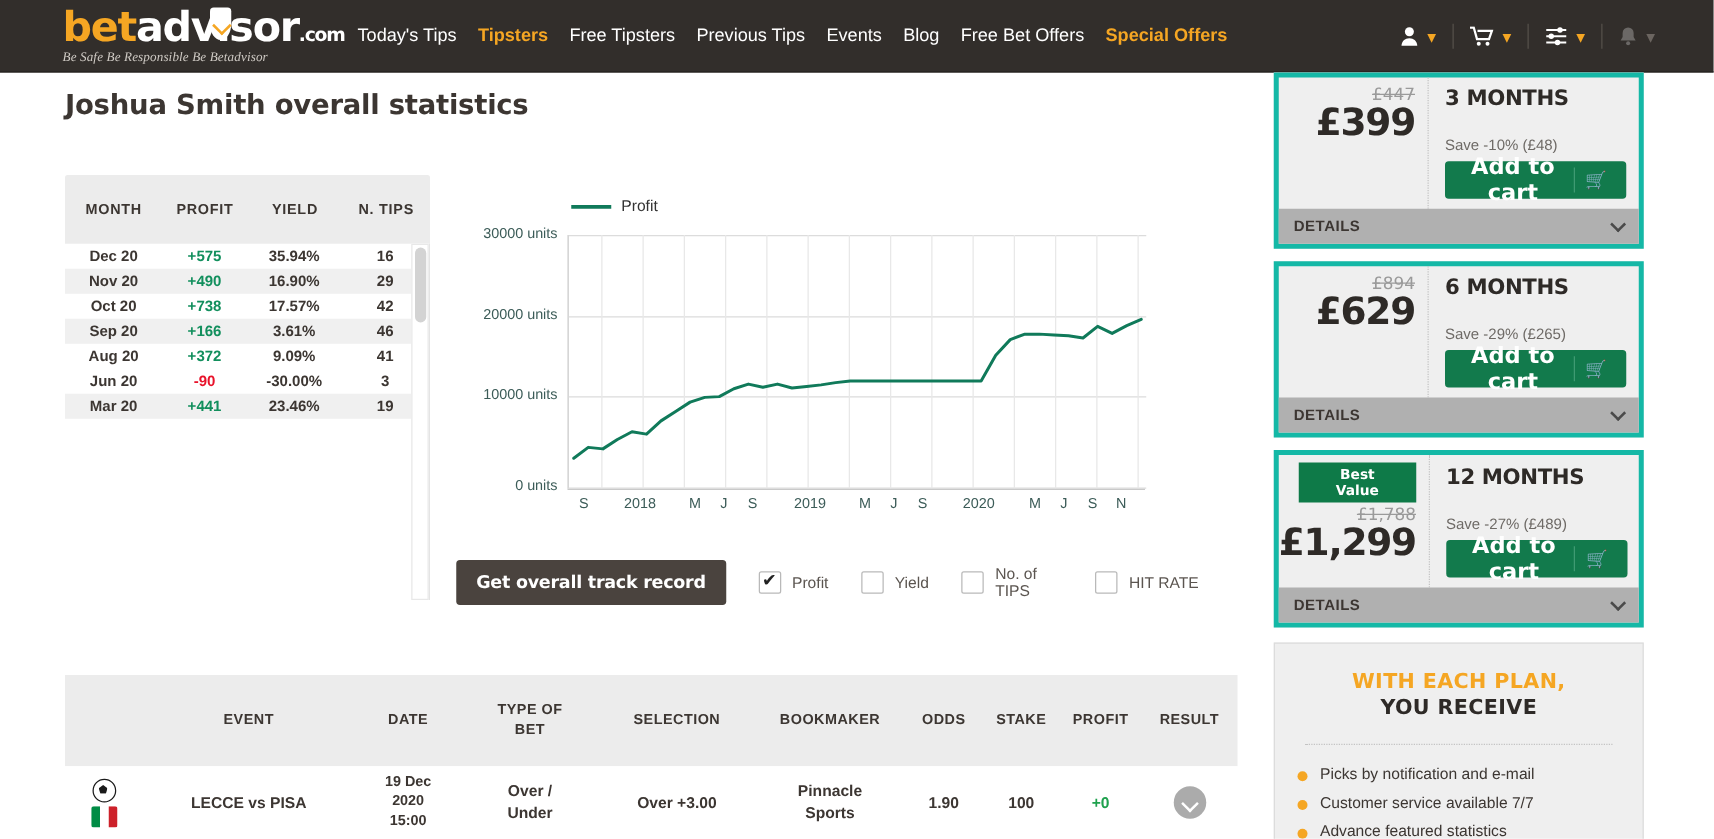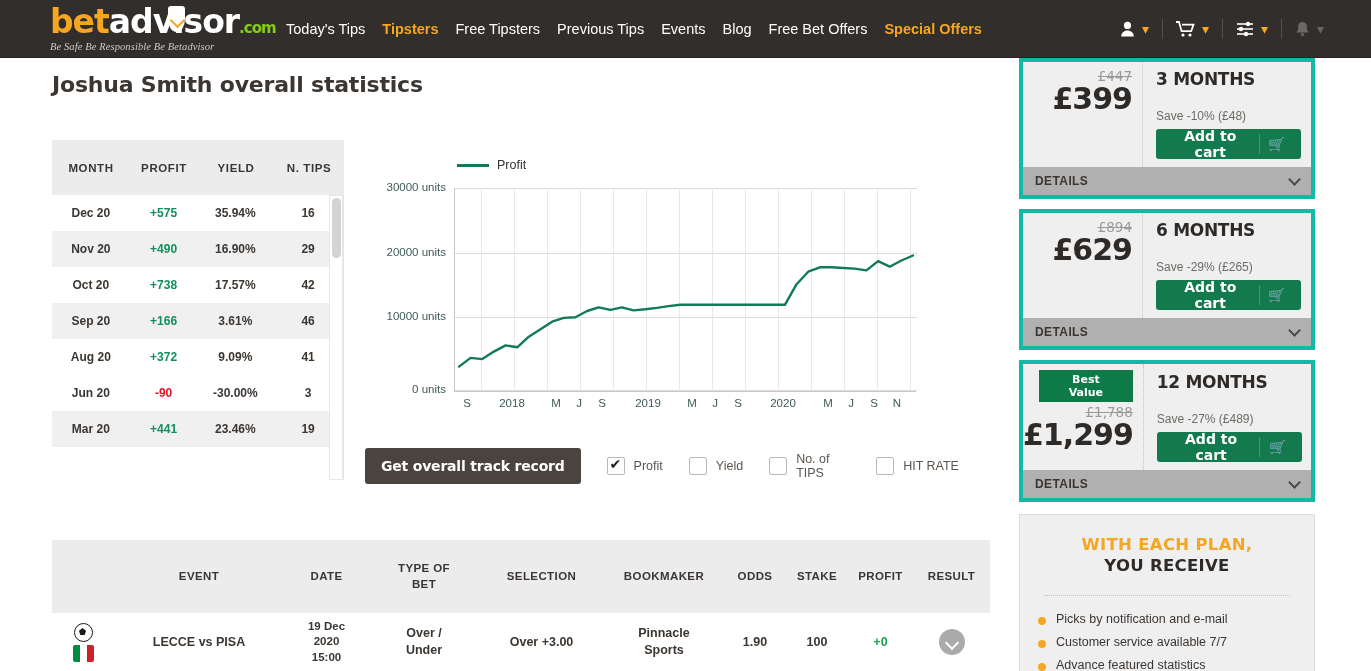--- a/index.html
+++ b/index.html
@@ -18,21 +18,21 @@
     background:#322e2b; display:flex; align-items:center;
     border-bottom:1px solid #262320;
   }
   #logo-block { margin-left:50px; width:222px; position:relative; }
   .logo-main {
     font-size:33px; font-weight:bold; line-height:1;
     letter-spacing:-1px; font-family:"DejaVu Sans", sans-serif;
   }
   .logo-bet { color:#f5a623; }
   .logo-adv { color:#ffffff; }
-  .logo-dot { color:#84cc16; font-size:15px; font-weight:bold; }
+  .logo-dot { color:#ffffff; font-size:15px; font-weight:bold; }
   .logo-tag {
     color:#cfcac4; font-size:10.5px; font-style:italic; letter-spacing:.1px;
     margin-top:3px; font-family:"Liberation Serif", serif;
   }
   .logo-drop {
     position:absolute; left:118px; top:1px; width:17px; height:26px;
     background:#ffffff; border-radius:3px 3px 50% 50%;
   }
   .logo-drop::after {
     content:""; position:absolute; left:4px; top:9px;
@@ -77,21 +77,21 @@
     text-align:center;
   }
   .c-month { width:78px; }
   .c-profit { width:68px; }
   .c-yield { width:76px; }
   .c-tips { width:70px; }
   #stats-scroll {
     height:285px; overflow:hidden; position:relative;
     border-right:1px solid #e4e4e4;
   }
-  .srow { display:flex; align-items:center; height:36px; }
+  .srow { display:flex; align-items:center; height:20px; }
   .srow.alt { background:#f0f0f0; }
   .srow div { font-size:12px; font-weight:bold; text-align:center; color:#3c3632; }
   .srow .c-profit.pos { color:#128f5d; }
   .srow .c-profit.neg { color:#e8122a; }
   #stats-scrollbar {
     position:absolute; left:329px; top:195px; width:14px; height:285px;
     background:#ffffff; border:1px solid #e8e8e8;
   }
   #stats-thumb {
     position:absolute; left:2px; top:2px; width:9px; height:60px;
@@ -221,21 +221,21 @@
   .plan-months {
     font-size:17px; font-weight:bold; color:#2e2a27; letter-spacing:-.3px;
     font-family:"DejaVu Sans", sans-serif;
   }
   .plan-save { font-size:12px; color:#6e6a66; margin-top:20px; }
   .cart-btn {
     margin-top:6px; background:#127a4c; color:#fff; border:none; border-radius:3px;
     height:30px; display:flex; align-items:center; cursor:pointer; width:145px;
   }
   .cart-btn span.lbl {
-    font-size:14px; font-weight:bold; padding:0 10px; flex:1; text-align:center;
+    font-size:18px; font-weight:bold; padding:0 10px; flex:1; text-align:center;
     font-family:"DejaVu Sans", sans-serif;
   }
   .cart-btn span.div { width:1px; height:20px; background:#3f9a72; }
   .cart-btn span.ico { padding:0 9px; font-size:14px; }
   .details-bar {
     background:#b0b0b0; height:28px; display:flex; align-items:center;
     justify-content:space-between; padding:0 12px; cursor:pointer;
   }
   .details-bar .dl {
     font-size:12px; font-weight:bold; color:#3c3632; letter-spacing:.4px;

